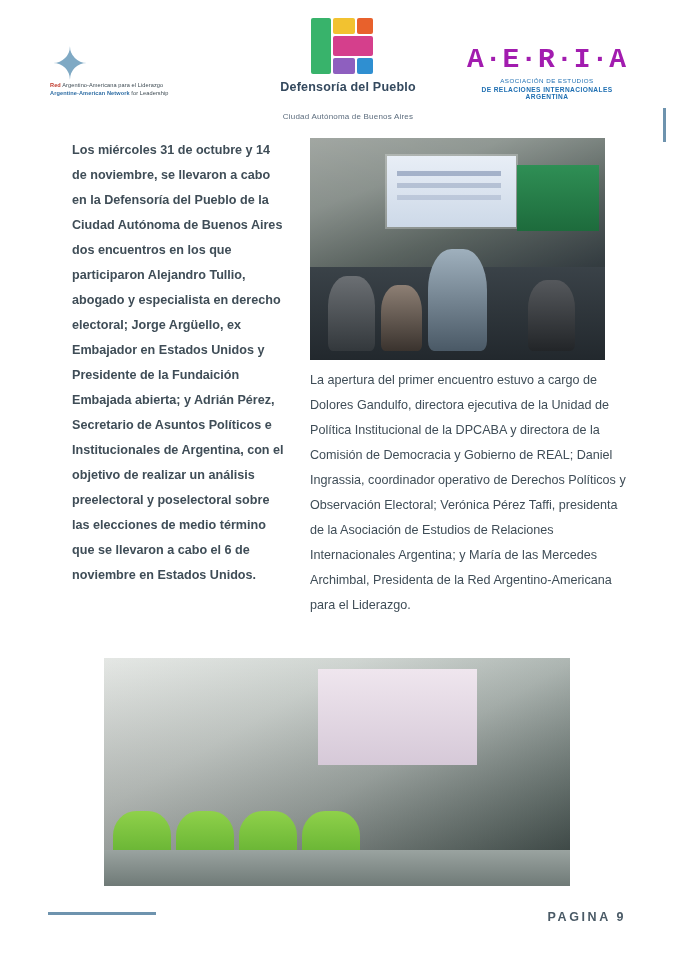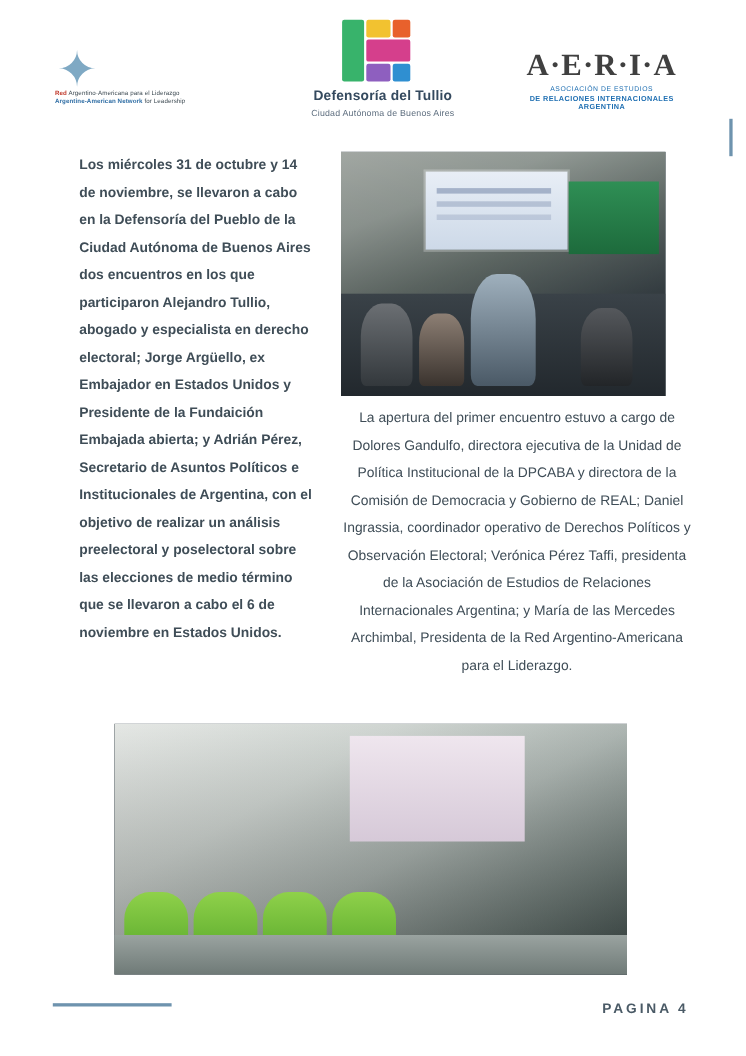--- a/index.html
+++ b/index.html
@@ -88,38 +88,38 @@
   }
   .dp-title {
     font-size: 12.5px;
     font-weight: bold;
     color: #34495e;
     letter-spacing: 0.2px;
   }
   .dp-sub {
     font-size: 8px;
     color: #5d6d7e;
-    margin-top: 4px;
+    margin-top: 18px;
     letter-spacing: 0.2px;
   }
 
   
   .logo-aeria {
     position: absolute;
     left: 462px;
     top: 44px;
     width: 170px;
     text-align: center;
   }
   .aeria-word {
     font-size: 28px;
     font-weight: bold;
-    color: #404040;
+    color: #a21caf;
     letter-spacing: 1px;
-    font-family: Liberation Serif, serif;
+    font-family: Liberation Mono, monospace;
   }
   .aeria-sub1 {
     font-size: 6.2px;
     color: #1f6fb2;
     letter-spacing: 0.5px;
     margin-top: 2px;
   }
   .aeria-sub2 {
     font-size: 6.6px;
     font-weight: bold;
@@ -176,21 +176,20 @@
     position: absolute;
     left: 310px;
     top: 368px;
     width: 320px;
   }
   .col-right p {
     margin: 0;
     font-size: 12.6px;
     line-height: 25px;
     color: #3f4d57;
-    text-align: center;
   }
   .photo-bottom {
     left: 104px;
     top: 658px;
     width: 466px;
     height: 228px;
   }
 
   
   .ph1 {
@@ -273,21 +272,21 @@
 
   <div class="logo-defensoria">
     <div class="dp-mark">
       <div class="seg" style="left:0;top:0;width:20px;height:56px;background:#38b36b;"></div>
       <div class="seg" style="left:22px;top:0;width:22px;height:16px;background:#f2c230;"></div>
       <div class="seg" style="left:46px;top:0;width:16px;height:16px;background:#e8612c;"></div>
       <div class="seg" style="left:22px;top:18px;width:40px;height:20px;background:#d53f8c;"></div>
       <div class="seg" style="left:22px;top:40px;width:22px;height:16px;background:#8e5fbf;"></div>
       <div class="seg" style="left:46px;top:40px;width:16px;height:16px;background:#2f8fd1;"></div>
     </div>
-    <div class="dp-title">Defensoría del Tullio</div>
+    <div class="dp-title">Defensoría del Pueblo</div>
     <div class="dp-sub">Ciudad Autónoma de Buenos Aires</div>
   </div>
 
   <div class="logo-aeria">
     <div class="aeria-word">A·E·R·I·A</div>
     <div class="aeria-sub1">ASOCIACIÓN DE ESTUDIOS</div>
     <div class="aeria-sub2">DE RELACIONES INTERNACIONALES ARGENTINA</div>
   </div>
 </div>
 
@@ -320,13 +319,13 @@
       <div class="chair" style="left:0%;"></div>
       <div class="chair" style="left:26%;"></div>
       <div class="chair" style="left:52%;"></div>
       <div class="chair" style="left:78%;"></div>
     </div>
     <div class="floor"></div>
   </div>
 </div>
 
 <div class="rule-bottom-left"></div>
-<div class="footer-page">PAGINA 4</div>
+<div class="footer-page">PAGINA 9</div>
 
 </body></html>

